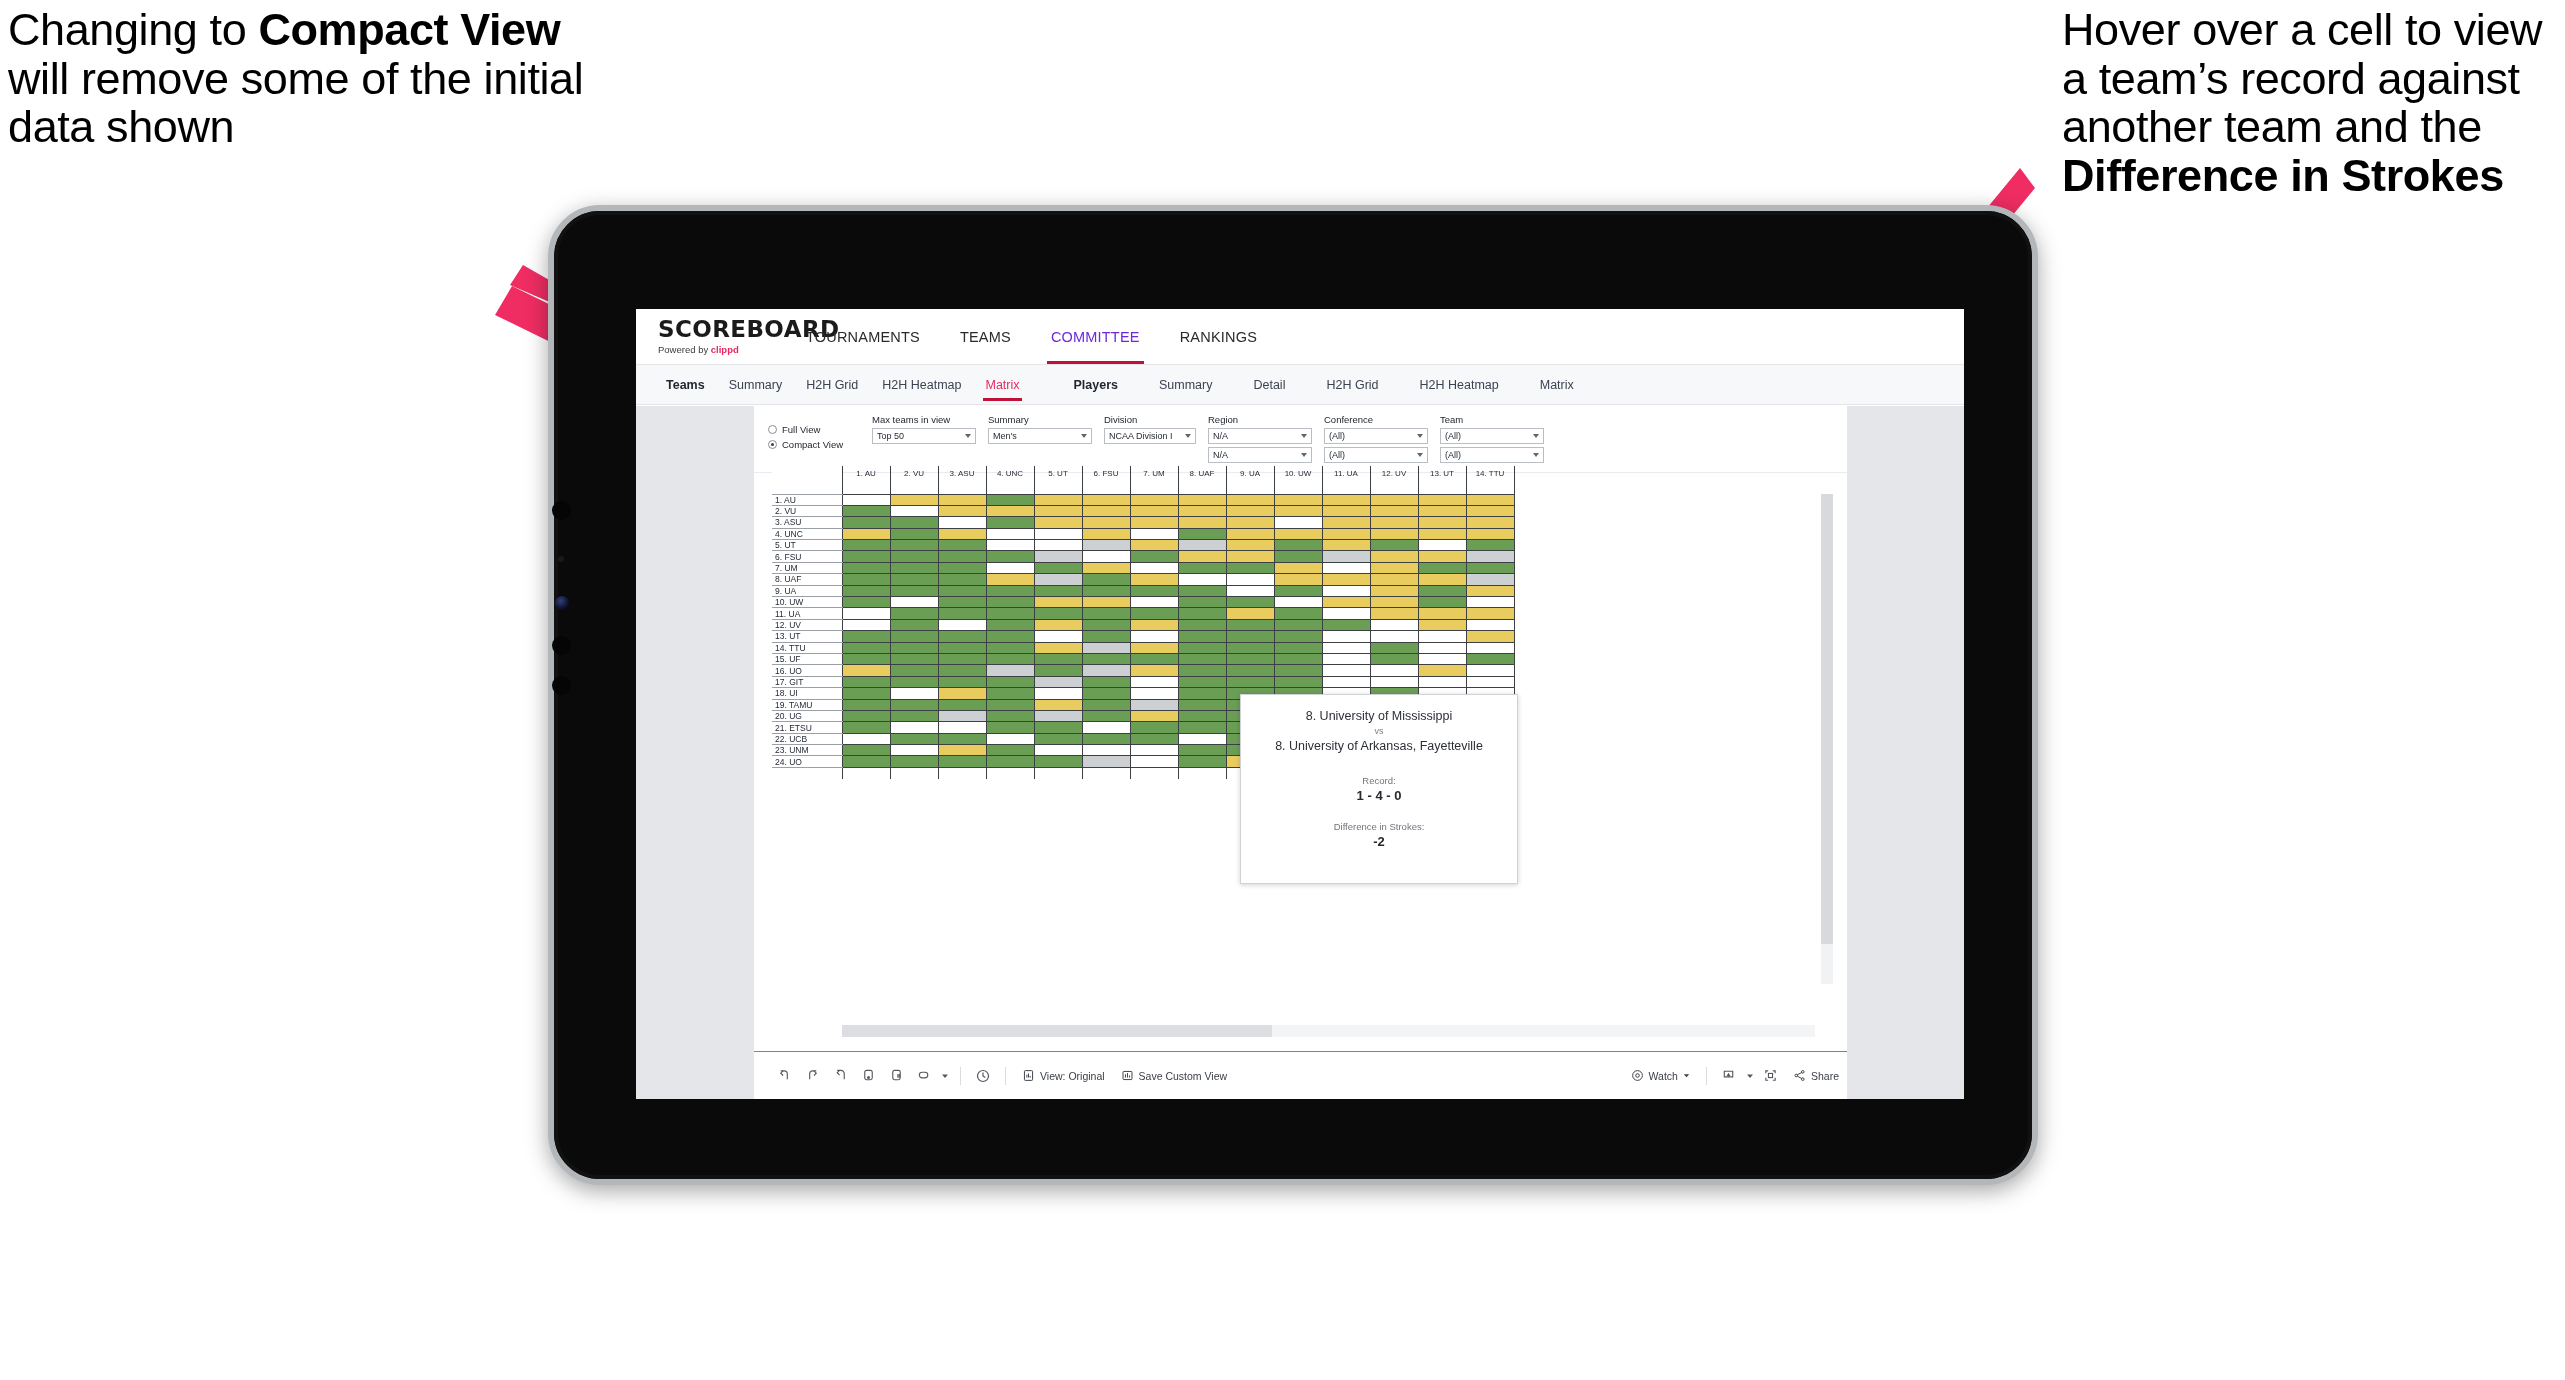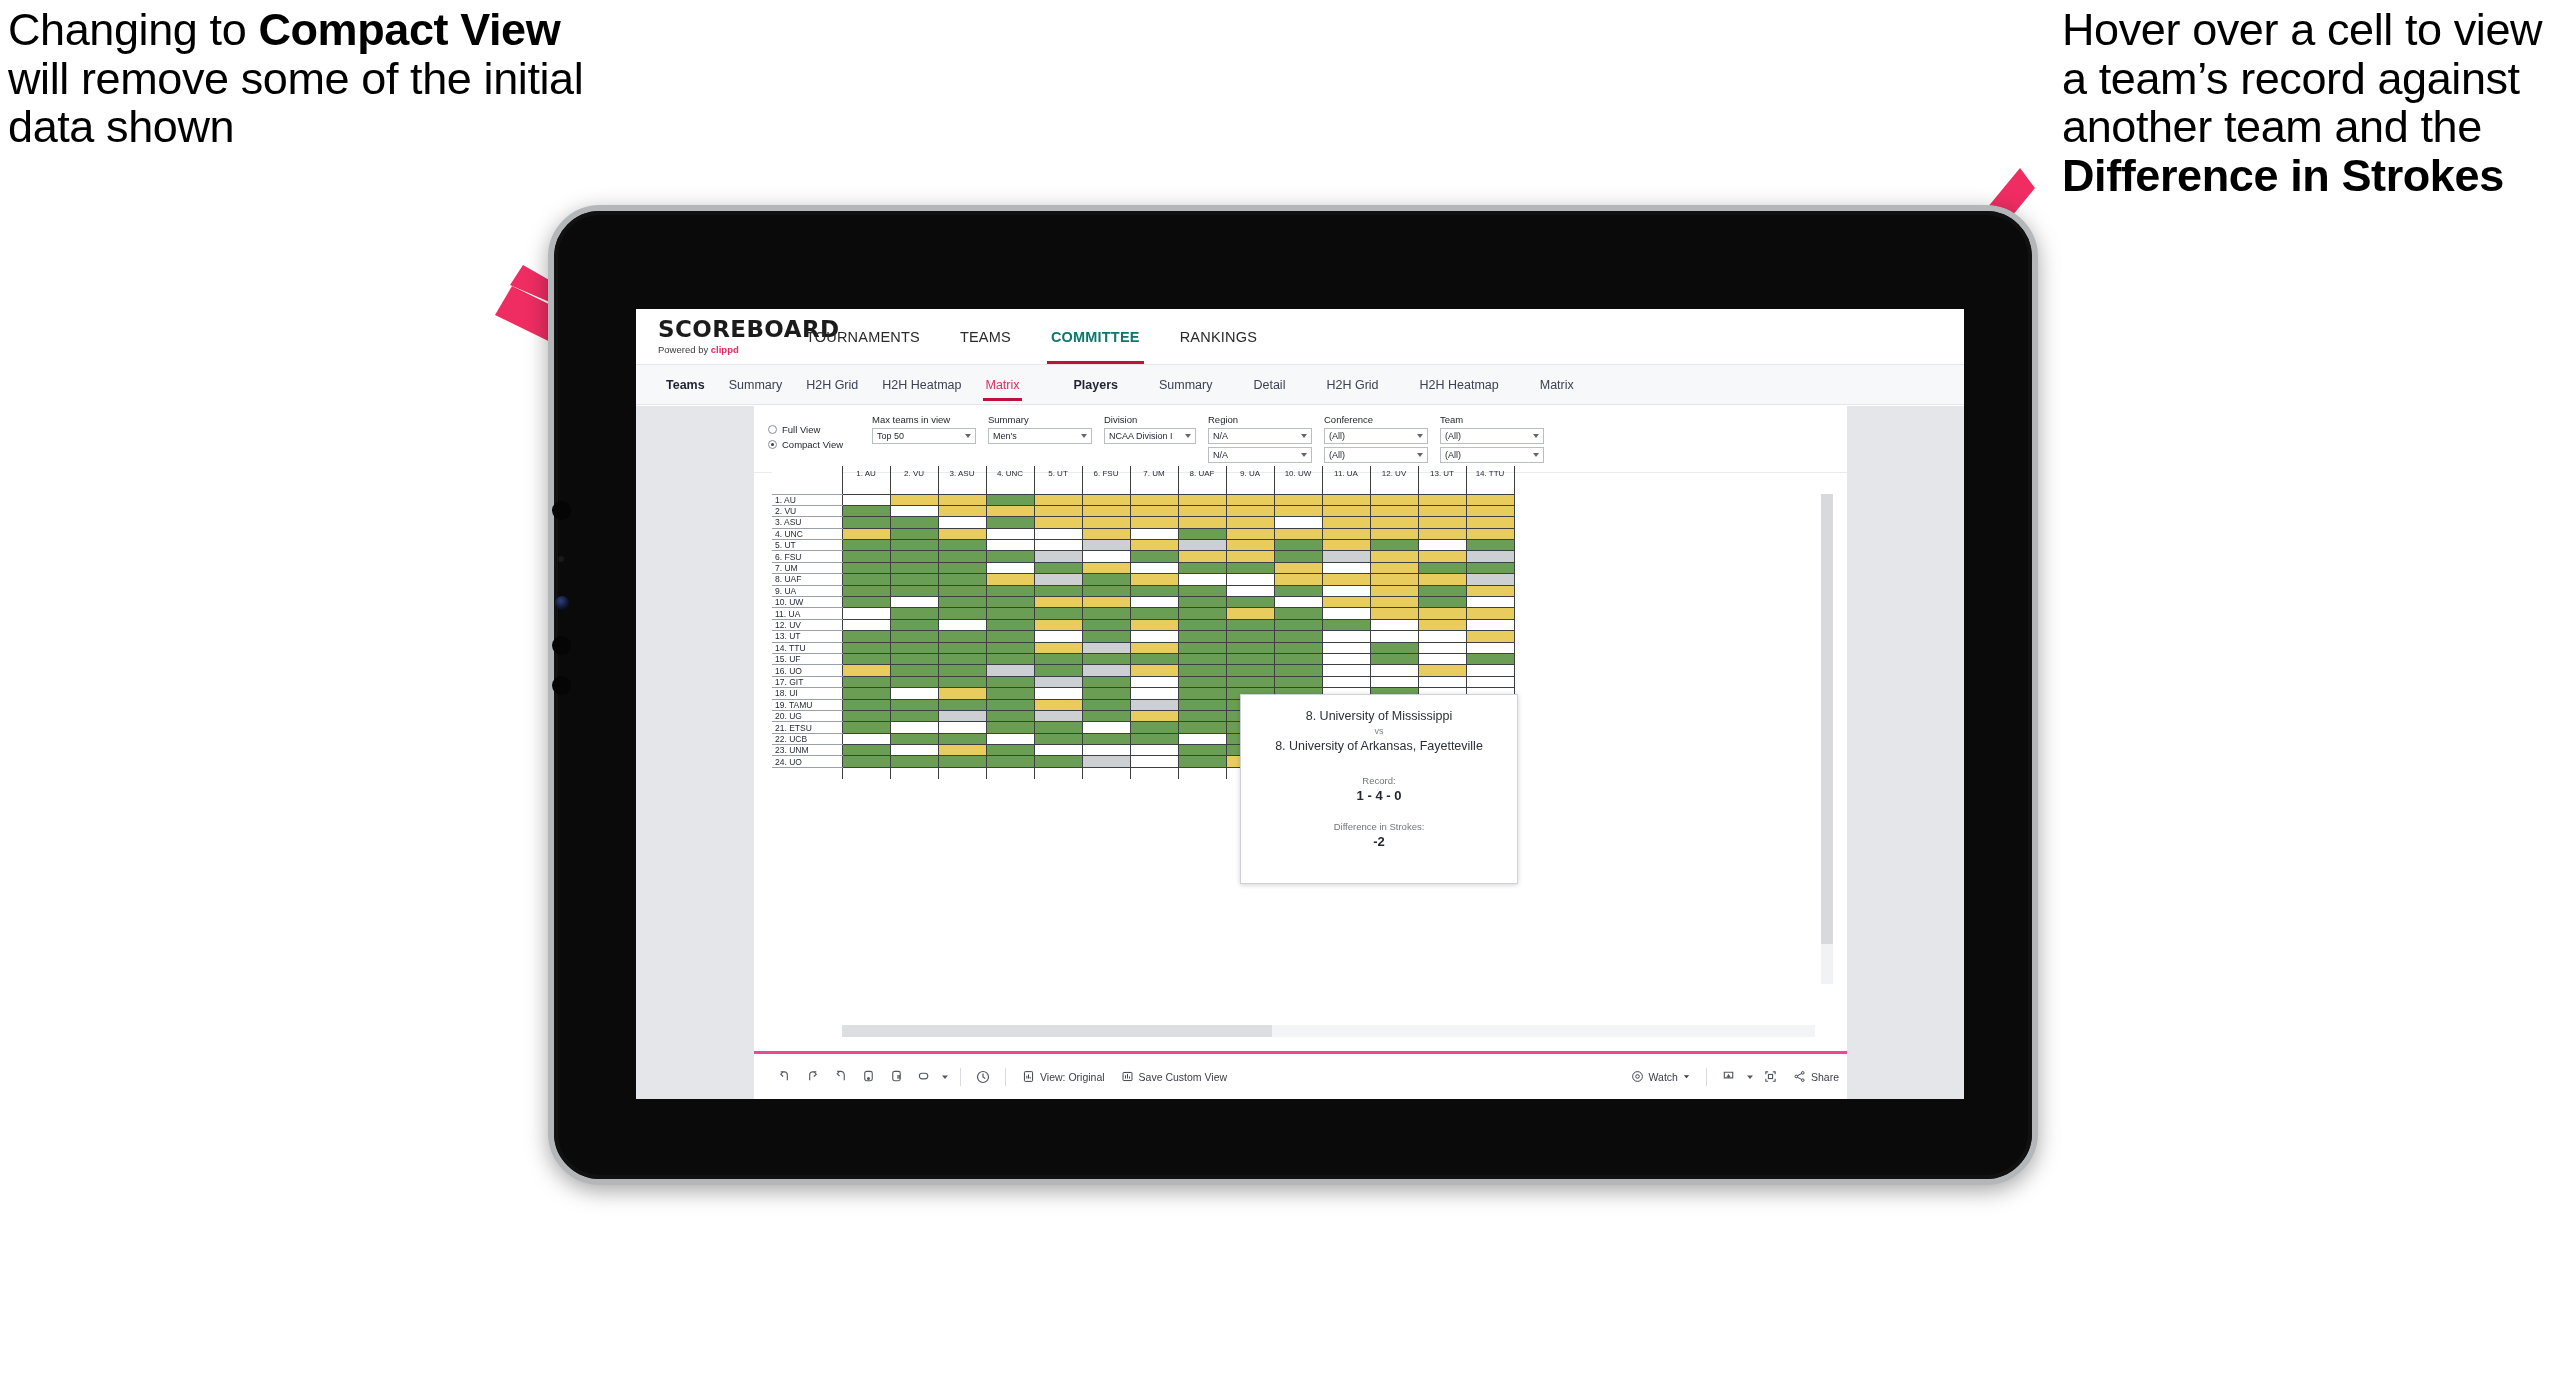--- a/index.html
+++ b/index.html
@@ -58,21 +58,21 @@
   
   #topnav { height: 56px; background: #fff; display: flex; align-items: stretch;
             border-bottom: 1px solid #e3e5e8; }
   #logo-wrap { width: 150px; padding: 7px 0 0 22px; }
   #logo-title { font-size: 23px; font-weight: 800; letter-spacing: .4px; color:#1b1b1b;
                 font-family: "DejaVu Sans", sans-serif; }
   #logo-sub { font-size: 9.5px; color: #3a3a3a; margin-top: 2px; }
   #logo-sub .brand { color: #e8285f; font-weight: 700; }
   .topnav-item { display:flex; align-items:center; padding: 0 20px; font-size: 14.5px;
                  color:#2a2a2a; letter-spacing:.2px; position: relative; cursor: pointer; }
-  .topnav-item.active { color:#0f766e;font-weight:bold; }
+  .topnav-item.active { color:#6d28d9; }
   .topnav-item.active::after {
     content:""; position:absolute; left:16px; right:16px; bottom:0; height:3px; background:#c0113a; }
 
   
   #subnav { height: 40px; background: #f7f8fa; display:flex; align-items:center;
             border-bottom:1px solid #e3e5e8; padding-left: 18px; }
   .subgroup { display:flex; align-items:center; }
   .subgroup.second { margin-left: 30px; gap: 17px; }
   .sub-head { font-size: 12.5px; font-weight: 700; color:#1f2430; padding: 0 12px; }
   .sub-item { font-size: 12.5px; color:#3b4251; padding: 0 12px; position:relative; cursor:pointer; }
@@ -136,21 +136,21 @@
   #tt-a { font-size: 12.5px; color:#2b2f36; font-weight: 500; }
   #tt-vs { font-size: 9px; color:#7b8089; margin: 3px 0 3px; }
   #tt-b { font-size: 12.5px; color:#2b2f36; font-weight: 500; }
   .tt-lab { font-size: 9.5px; color:#70757d; }
   .tt-val { font-size: 13px; color:#25282e; font-weight:600; margin-top: 2px; }
   #tt-rec-lab { margin-top: 22px; }
   #tt-dif-lab { margin-top: 18px; }
 
   
   #toolbar { position:absolute; left: 118px; right: 117px; bottom: 0; height: 48px;
-             background:#fff; border-top:3px solid #ec4899; display:flex; align-items:center;
+             background:#fff; border-top:1px solid #ec4899; display:flex; align-items:center;
              padding-left: 16px; gap: 0; }
   .tb-ic { width: 28px; height: 28px; display:flex; align-items:center; justify-content:center;
            color:#54585e; cursor:pointer; }
   .tb-sep { width:1px; height:18px; background:#d9dbde; margin: 0 8px; }
   .tb-txt { display:flex; align-items:center; gap:5px; font-size:10.5px; color:#3b4047;
             padding: 0 8px; cursor:pointer; }
   .tb-spacer { flex: 1; }
 </style>
 </head>
 <body>

